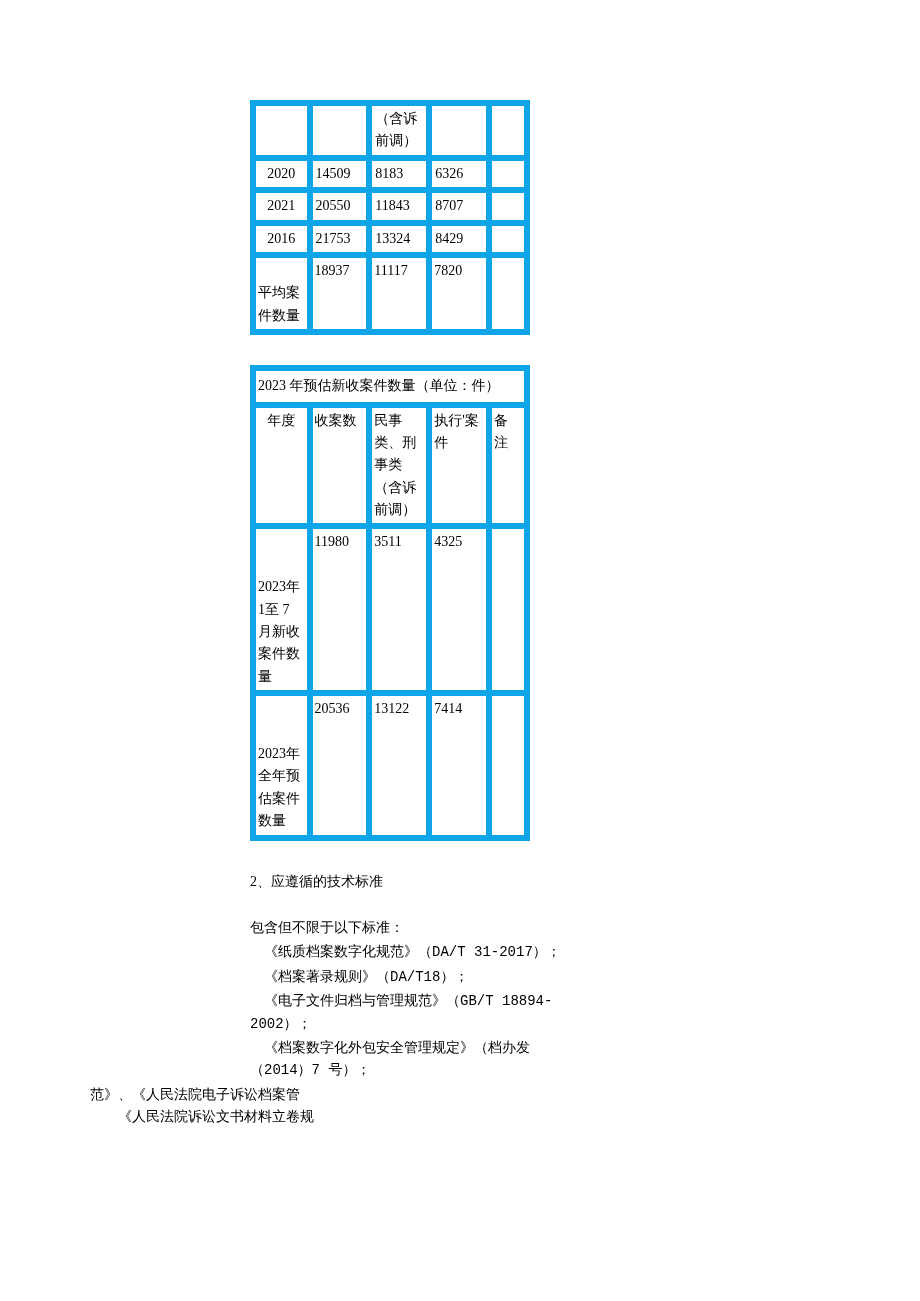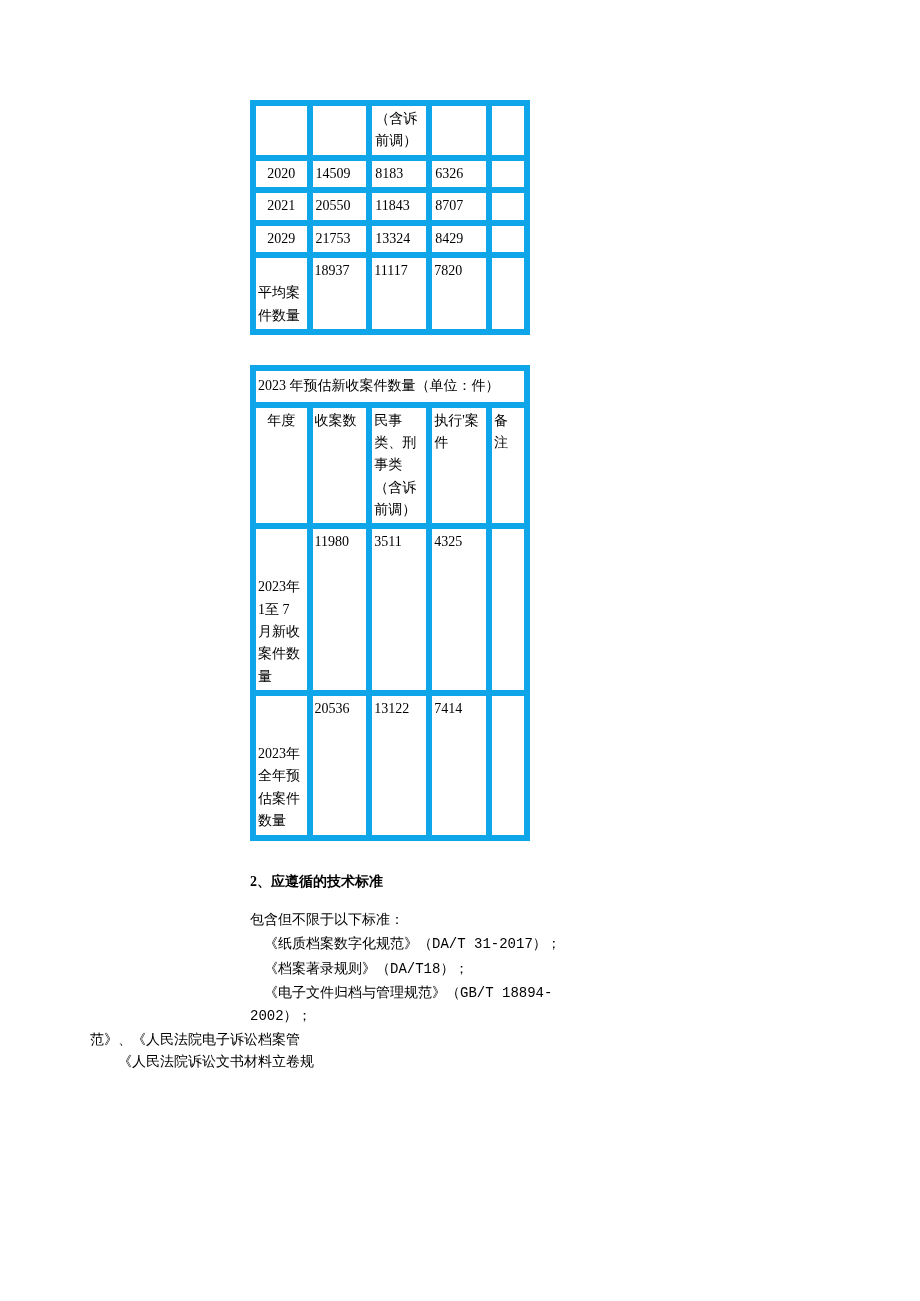--- a/index.html
+++ b/index.html
@@ -56,22 +56,22 @@
     .vtop {
       vertical-align: top;
       text-align: left;
       padding-left: 2px;
     }
     .table-title-row td {
       text-align: left;
       padding: 4px 2px;
     }
     .bold-heading {
-      font-weight: bold;
-      margin: 10px 0 16px 0;
+      font-weight: normal;
+      margin: 10px 0 24px 0;
     }
     .para {
       margin-bottom: 2px;
     }
     .indent {
       text-indent: 1em;
       font-family: Liberation Mono, monospace;
     }
     .outdent {
       margin-left: -90px;
@@ -100,21 +100,21 @@
         <td class="col-note"></td>
       </tr>
       <tr>
         <td class="col-year">2021</td>
         <td class="col-count">20550</td>
         <td class="col-civil">11843</td>
         <td class="col-exec">8707</td>
         <td class="col-note"></td>
       </tr>
       <tr>
-        <td class="col-year">2029</td>
+        <td class="col-year">2016</td>
         <td class="col-count">21753</td>
         <td class="col-civil">13324</td>
         <td class="col-exec">8429</td>
         <td class="col-note"></td>
       </tr>
       <tr>
         <td class="vtop" style="text-align:left; padding-top:2px;"><br><span>平均案件数量</span></td>
         <td class="col-count vtop">18937</td>
         <td class="col-civil vtop">11117</td>
         <td class="col-exec vtop">7820</td>
@@ -150,16 +150,17 @@
         <td class="col-note"></td>
       </tr>
     </tbody>
       </table>
 
     <div class="bold-heading">2、应遵循的技术标准</div>
     <div class="para">包含但不限于以下标准：</div>
     <div class="para indent">《纸质档案数字化规范》（DA/T 31-2017）；</div>
     <div class="para indent">《档案著录规则》（DA/T18）；</div>
     <div class="para indent">《电子文件归档与管理规范》（GB/T 18894-2002）；</div>
+    <div class="para indent">《档案数字化外包安全管理规定》（档办发（2014）7 号）；</div>
   </div>
   <div class="outdent"><span>范》、《人民法院电子诉讼档案管</span></div>
   <div class="outdent" style="text-indent:2em;"><span>《人民法院诉讼文书材料立卷规</span></div>
 </div>
 
 </body></html>

